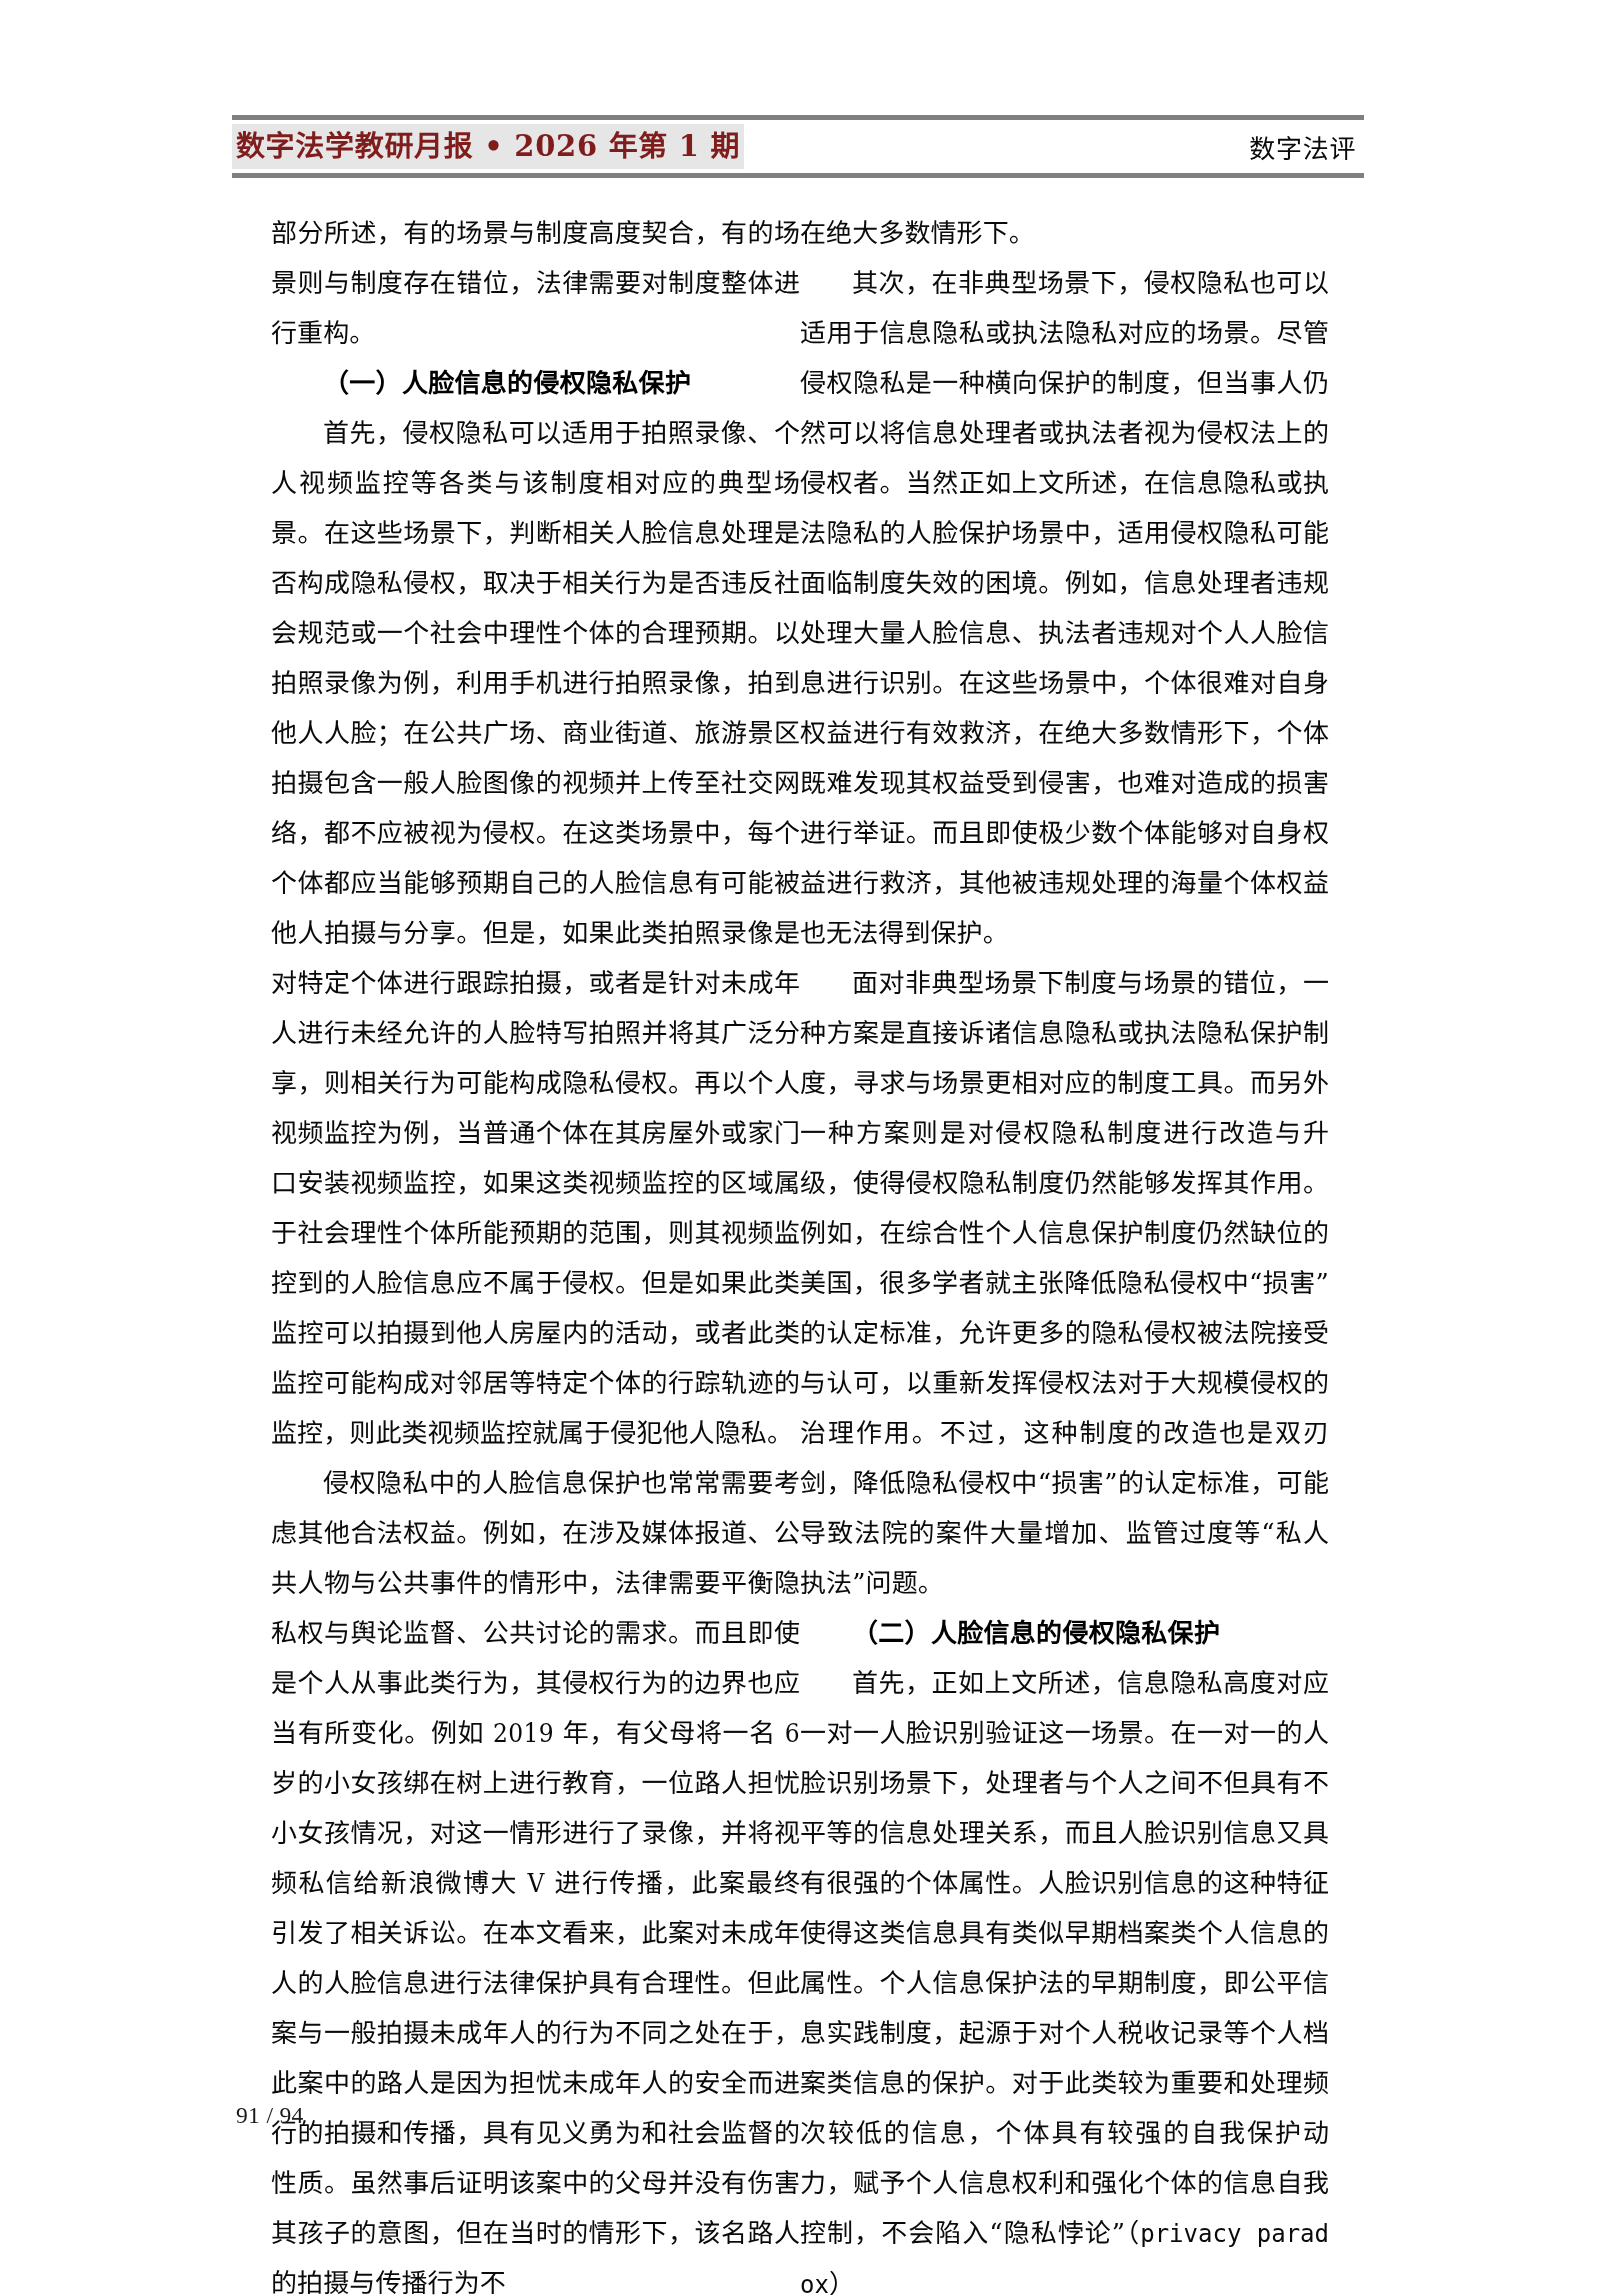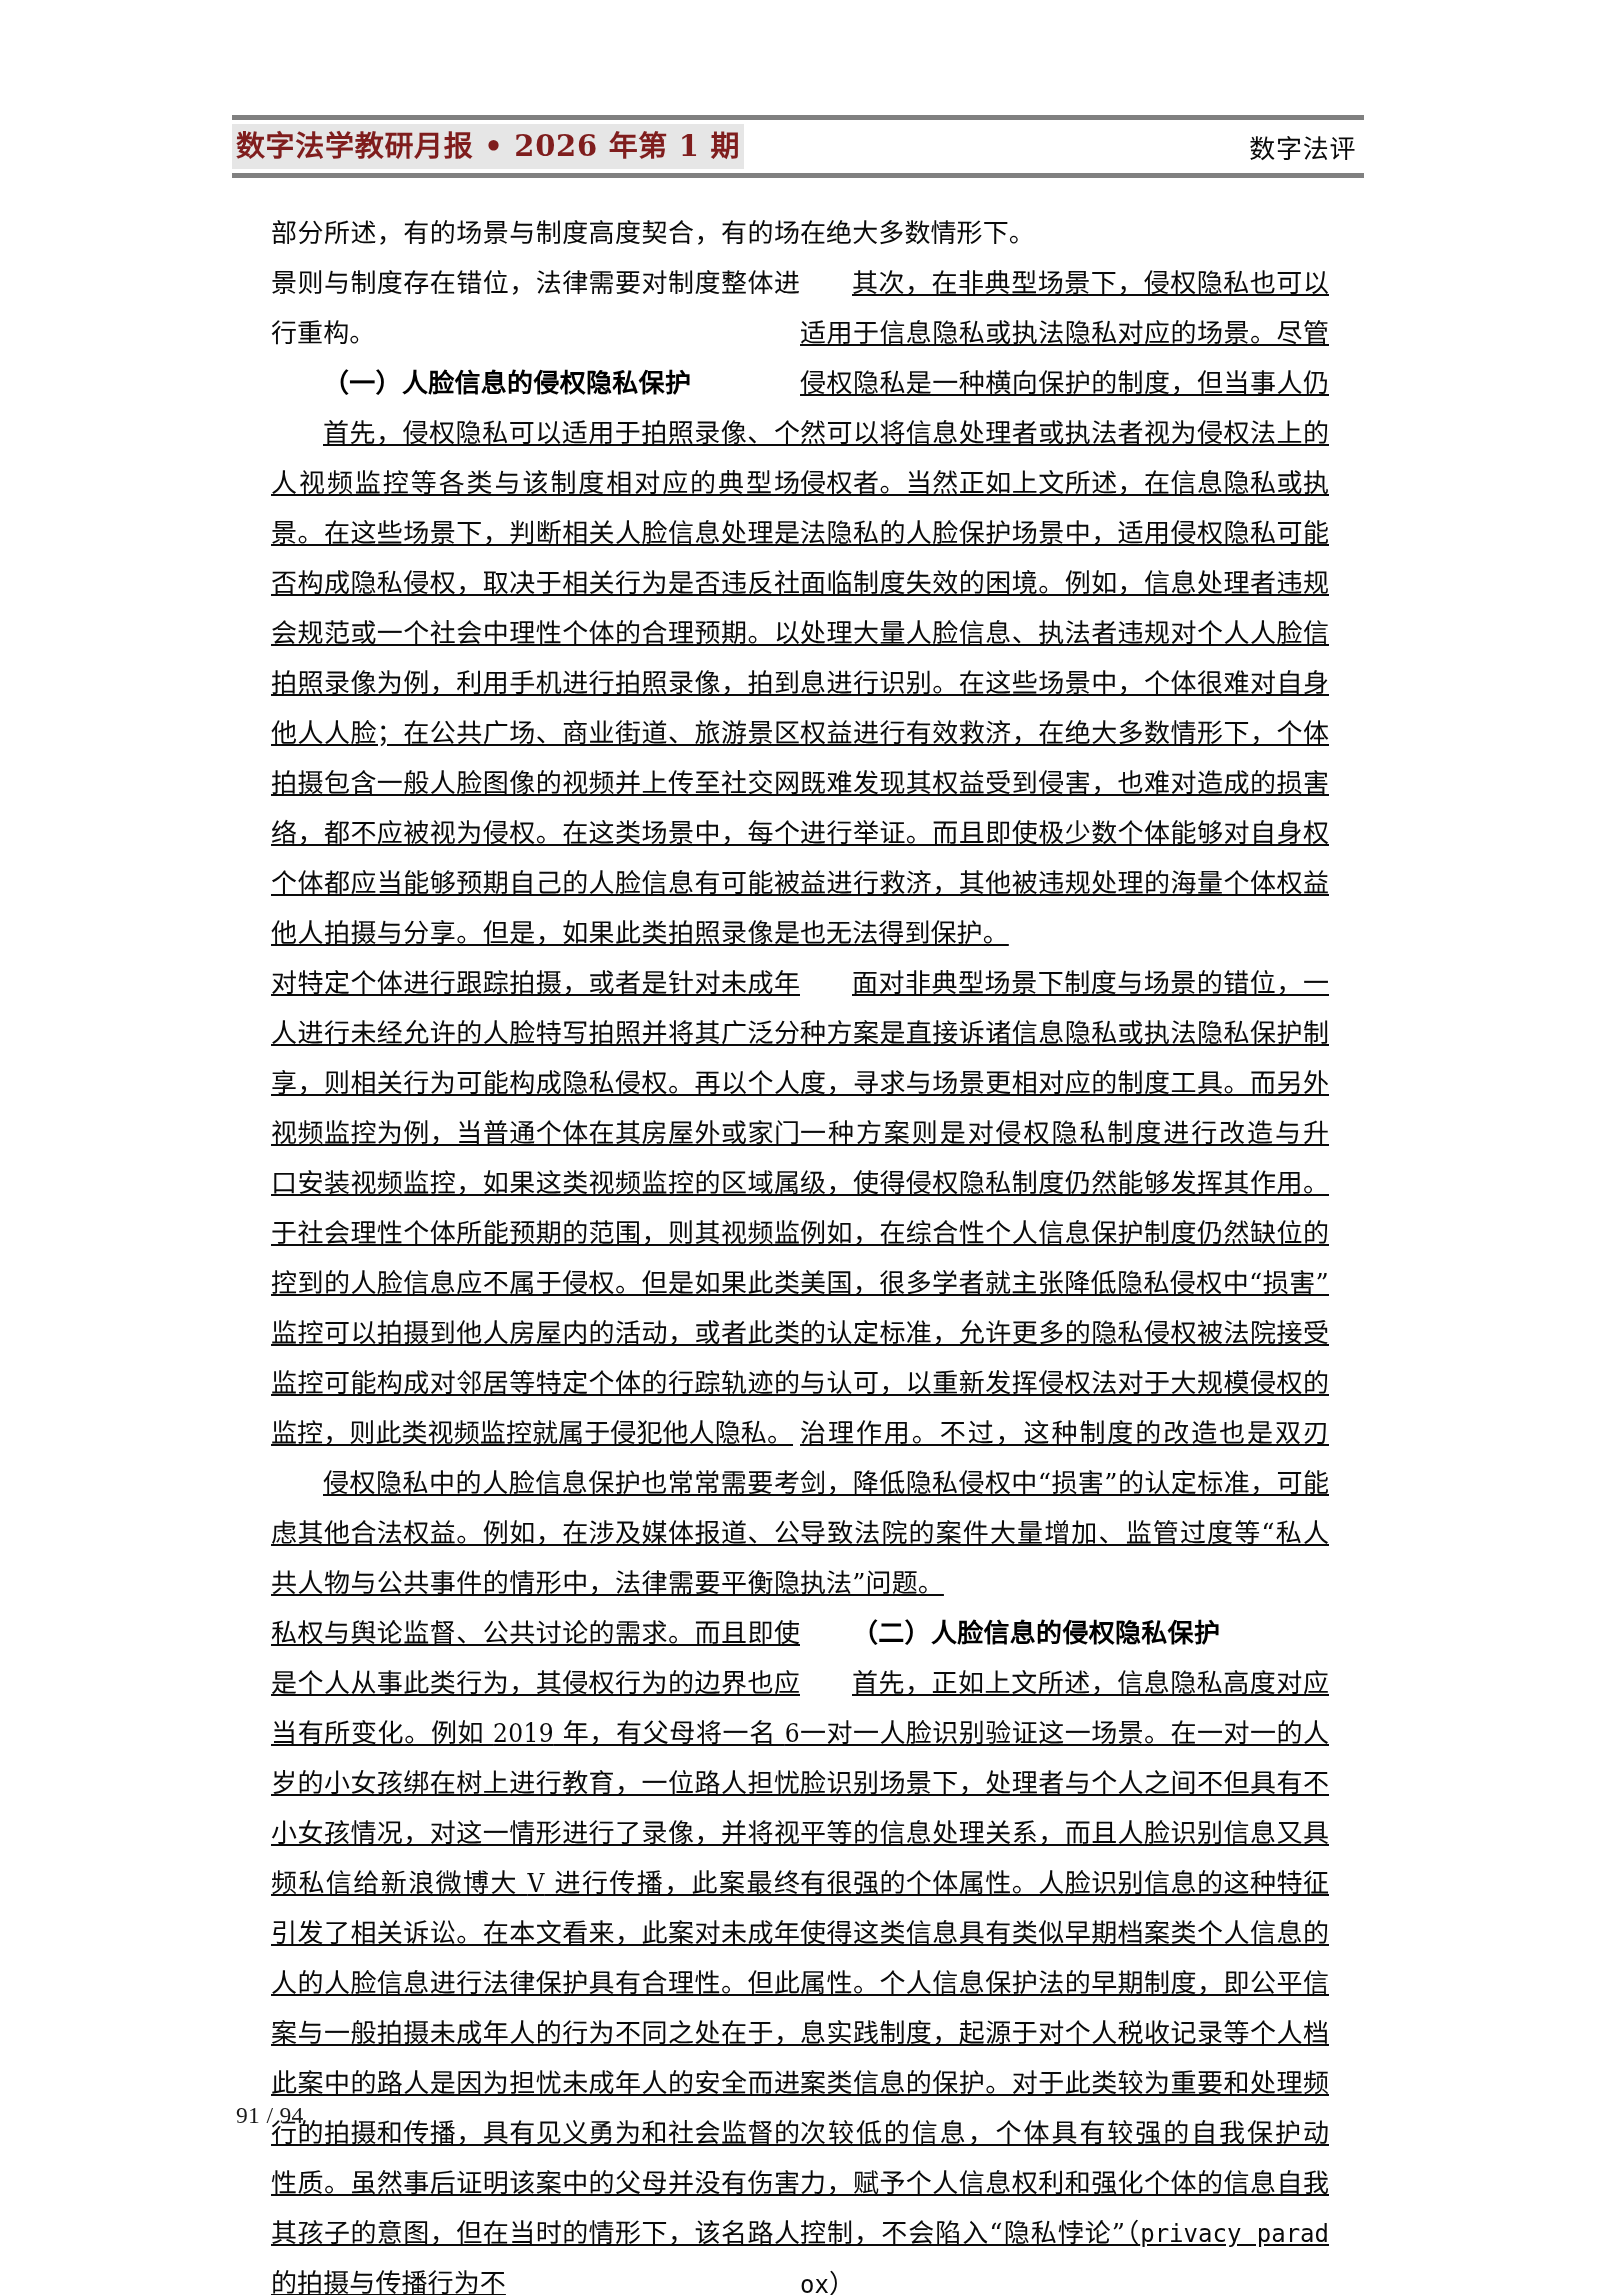--- a/index.html
+++ b/index.html
@@ -95,21 +95,20 @@
     text-align: justify;
     text-justify: inter-character;
     text-align-last: left;
     letter-spacing: 0.1px;
     word-break: break-all;
     font-family: "DejaVu Serif", "Liberation Serif", serif;
   }
 
   .para.indent {
     text-indent: 52px;
-    text-decoration: underline;
   }
 
   .heading {
     margin: 0;
     font-size: 26px;
     line-height: 50px;
     color: #000000;
     font-weight: 700;
     text-indent: 52px;
     letter-spacing: 0.3px;

